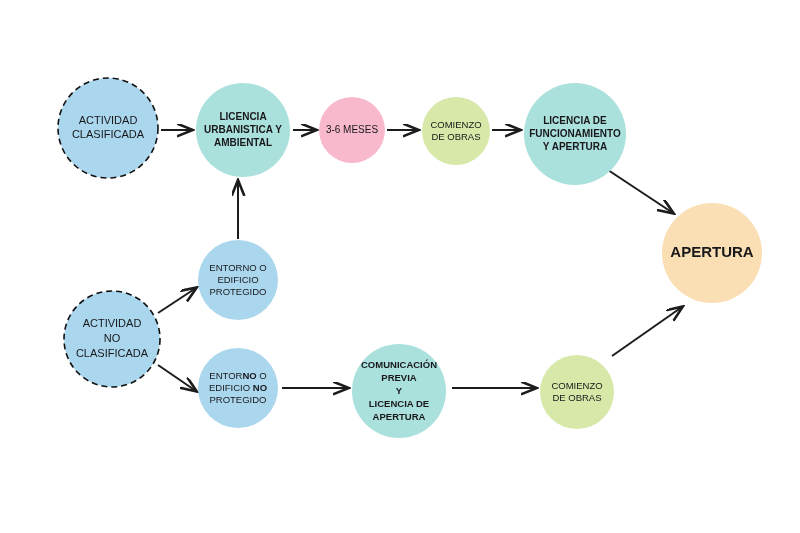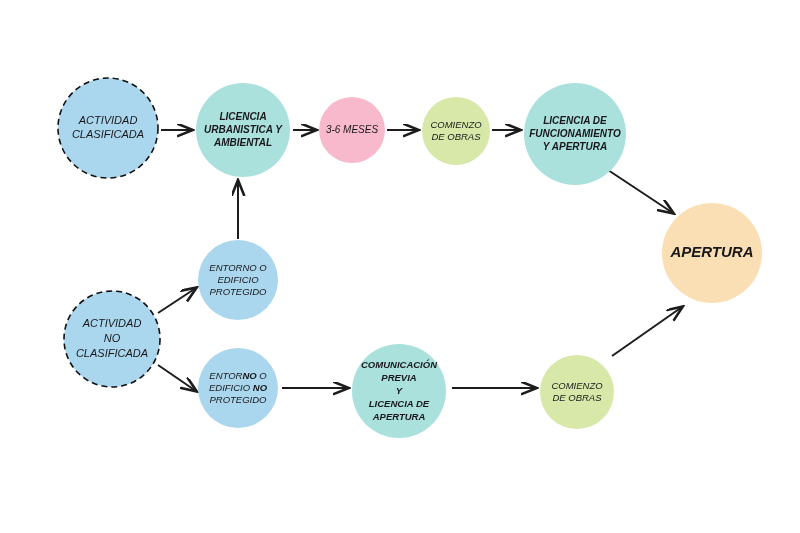--- a/index.html
+++ b/index.html
@@ -11,21 +11,20 @@
     width: 800px;
     height: 533px;
     font-family: "Liberation Sans", sans-serif;
     overflow: hidden;
   }
   #canvas {
     position: relative;
     width: 800px;
     height: 516px;
     background: #ffffff;
-    font-style: italic;
   }
   svg.flow {
     position: absolute;
     top: 0;
     left: 0;
     width: 800px;
     height: 533px;
   }
   .node-label {
     fill: #18181b;

